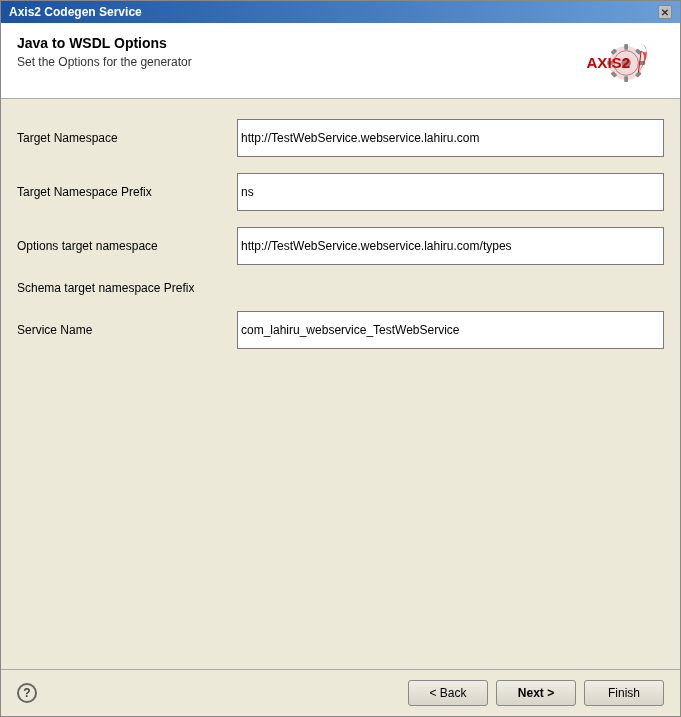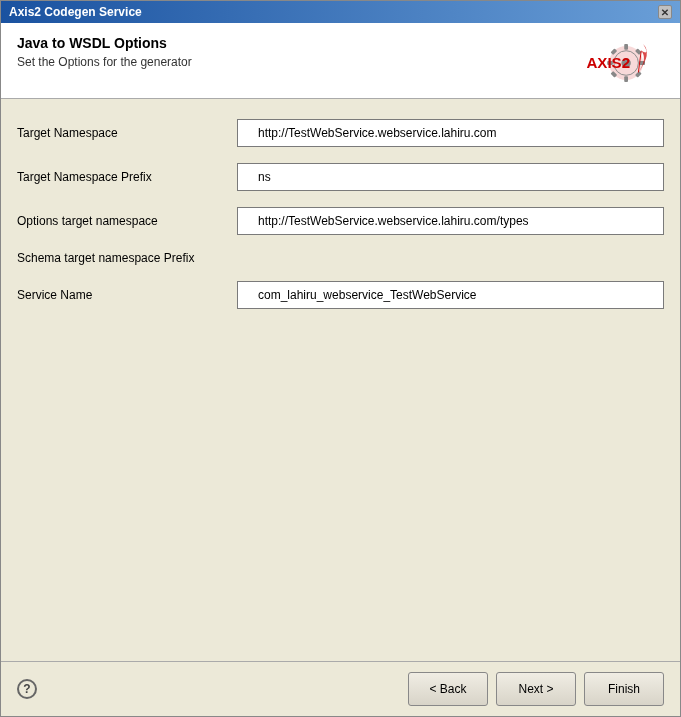--- a/index.html
+++ b/index.html
@@ -90,24 +90,24 @@
       margin-bottom: 16px;
     }
     .form-label {
       width: 220px;
       font-size: 12px;
       color: #000;
       flex-shrink: 0;
     }
     .form-input {
       flex: 1;
-      height: 28px;
+      height: 38px;
       border: 1px solid #7a7a7a;
       background: white;
-      padding: 2px 20px;
+      padding: 2px 3px;
       font-size: 12px;
       outline: none;
     }
     .bottom-bar {
       border-top: 1px solid #aaa;
       padding: 10px 16px;
       display: flex;
       align-items: center;
       justify-content: space-between;
       background: #ece9d8;
@@ -128,34 +128,34 @@
       font-size: 12px;
       font-weight: bold;
       color: #444;
       cursor: pointer;
     }
     .bottom-buttons {
       display: flex;
       gap: 8px;
     }
     .btn {
-      height: 34px;
+      height: 26px;
       min-width: 80px;
       padding: 0 12px;
       background: linear-gradient(to bottom, #f0ede4, #d8d4c8);
       border: 1px solid #888;
       border-radius: 3px;
       font-size: 12px;
       cursor: pointer;
       display: flex;
       align-items: center;
       justify-content: center;
     }
     .btn-next {
-      font-weight: normal;
+      font-weight: bold;
     }
   </style>
 </head>
 <body>
 
 <div class="window">
 
   <div class="title-bar">
     <span>Axis2 Codegen Service</span>
     <div class="title-bar-close">✕</div>

